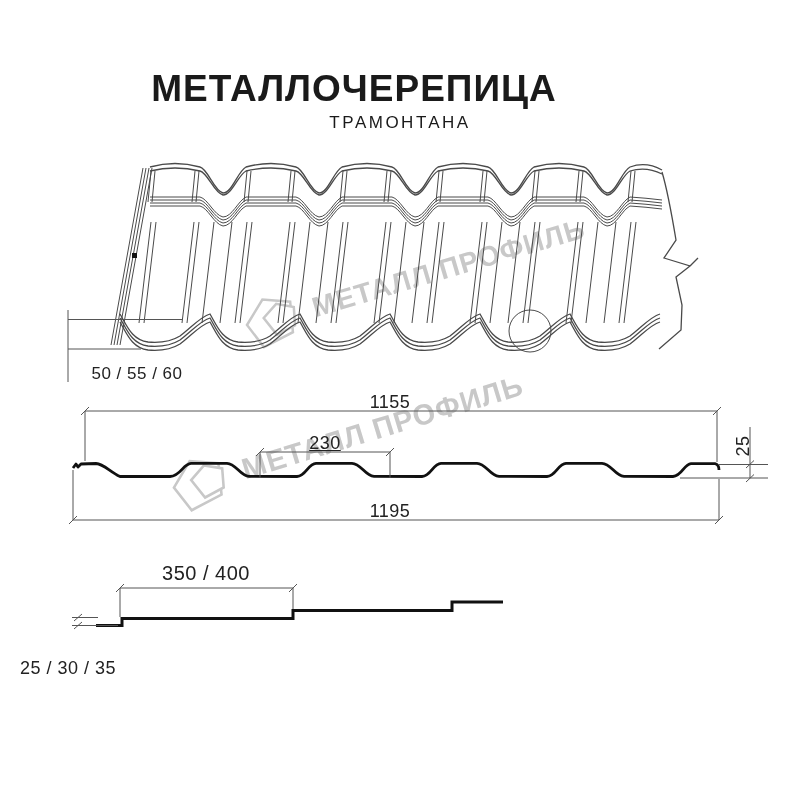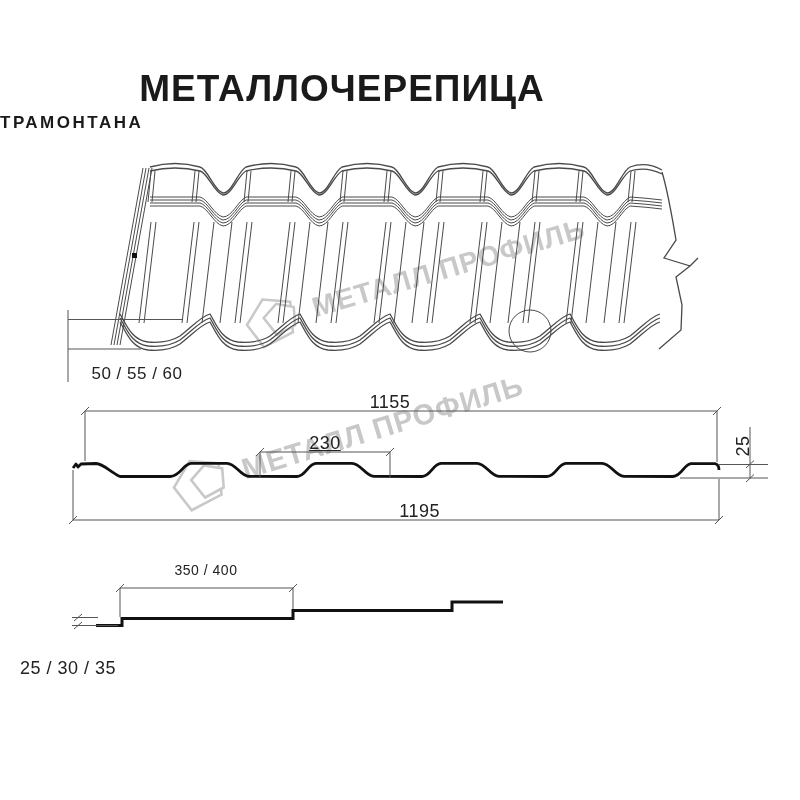--- a/index.html
+++ b/index.html
@@ -1,21 +1,21 @@
 <!DOCTYPE html>
 <html style="--c-page: #ffffff; --c-ink: #1a1a1a; --c-drawing_line: #4a4a4a; --c-dimension_line: #555555; --c-profile_stroke: #111111; --c-watermark: #c8c8c8;"><head>
 <meta charset="utf-8">
 <style>
   html,body{margin:0;padding:0;}
   body{width:800px;height:800px;background:var(--c-page,#fff);position:relative;overflow:hidden;
        font-family:"Liberation Sans",sans-serif;color:var(--c-ink,#1a1a1a);}
   .abs{position:absolute;}
   .title{left:0;top:68px;width:684px;text-align:center;font-size:37px;font-weight:700;
-         letter-spacing:1px;color:var(--c-ink,#1a1a1a);}
-  .subtitle{left:0;top:113px;width:800px;font-size:17px;font-weight:700;
+         letter-spacing:1px;color:var(--c-ink,#1a1a1a);padding-left:12px;}
+  .subtitle{left:0;top:113px;width:800px;text-align:center;font-size:17px;font-weight:400;
             letter-spacing:2.5px;color:var(--c-ink,#1a1a1a);}
   .dim{font-size:18px;font-weight:400;letter-spacing:.5px;color:#222;text-align:center;white-space:nowrap;}
   .dim.left{text-align:center;}
   .wm{display:flex;align-items:center;gap:10px;color:var(--c-watermark,#c8c8c8);
       font-weight:700;font-size:28px;letter-spacing:1px;white-space:nowrap;
       transform-origin:0 50%;z-index:1;}
   .wm .wm-text{line-height:1;}
   svg{position:absolute;z-index:2;}
   .lbl{z-index:3;}
   .ln{stroke:var(--c-drawing_line,#4a4a4a);stroke-width:1;fill:none;}
@@ -81,15 +81,15 @@
 <svg class="abs" style="left:0;top:550px" width="800" height="140" viewBox="0 550 800 140">
   <path class="thick3" d="M96,625.5 L122,625.5 L122,618.5 L293,618.5 L293,610.5 L452,610.5 L452,602 L503,602"></path>
   <path class="thin" d="M120,588 L293,588 M116,592 L124,584 M289,592 L297,584 M120,588 L120,617 M293,588 L293,609"></path>
   <path class="thin" d="M72,617.5 L98,617.5 M72,625.5 L118,625.5 M74,621 L82,614 M74,629 L82,622"></path>
 </svg>
 
 <div class="abs dim left lbl" style="left:82px;top:364px;width:110px;font-size:17px;">50 / 55 / 60</div>
 <div class="abs dim lbl" style="left:340px;top:392px;width:100px;">1155</div>
 <div class="abs dim lbl" style="left:285px;top:433px;width:80px;text-decoration:underline;">230</div>
 <div class="abs dim lbl rot90" style="left:726px;top:434px;width:34px;height:24px;line-height:24px;">25</div>
-<div class="abs dim lbl" style="left:340px;top:501px;width:100px;text-align:right;">1195</div>
-<div class="abs dim lbl" style="left:118px;top:562px;width:176px;font-size:14px;">350 / 400</div>
+<div class="abs dim lbl" style="left:340px;top:501px;width:100px;">1195</div>
+<div class="abs dim lbl" style="left:118px;top:562px;width:176px;font-size:20px;">350 / 400</div>
 <div class="abs dim lbl" style="left:14px;top:658px;width:108px;font-size:18px;">25 / 30 / 35</div>
 
 </body></html>

